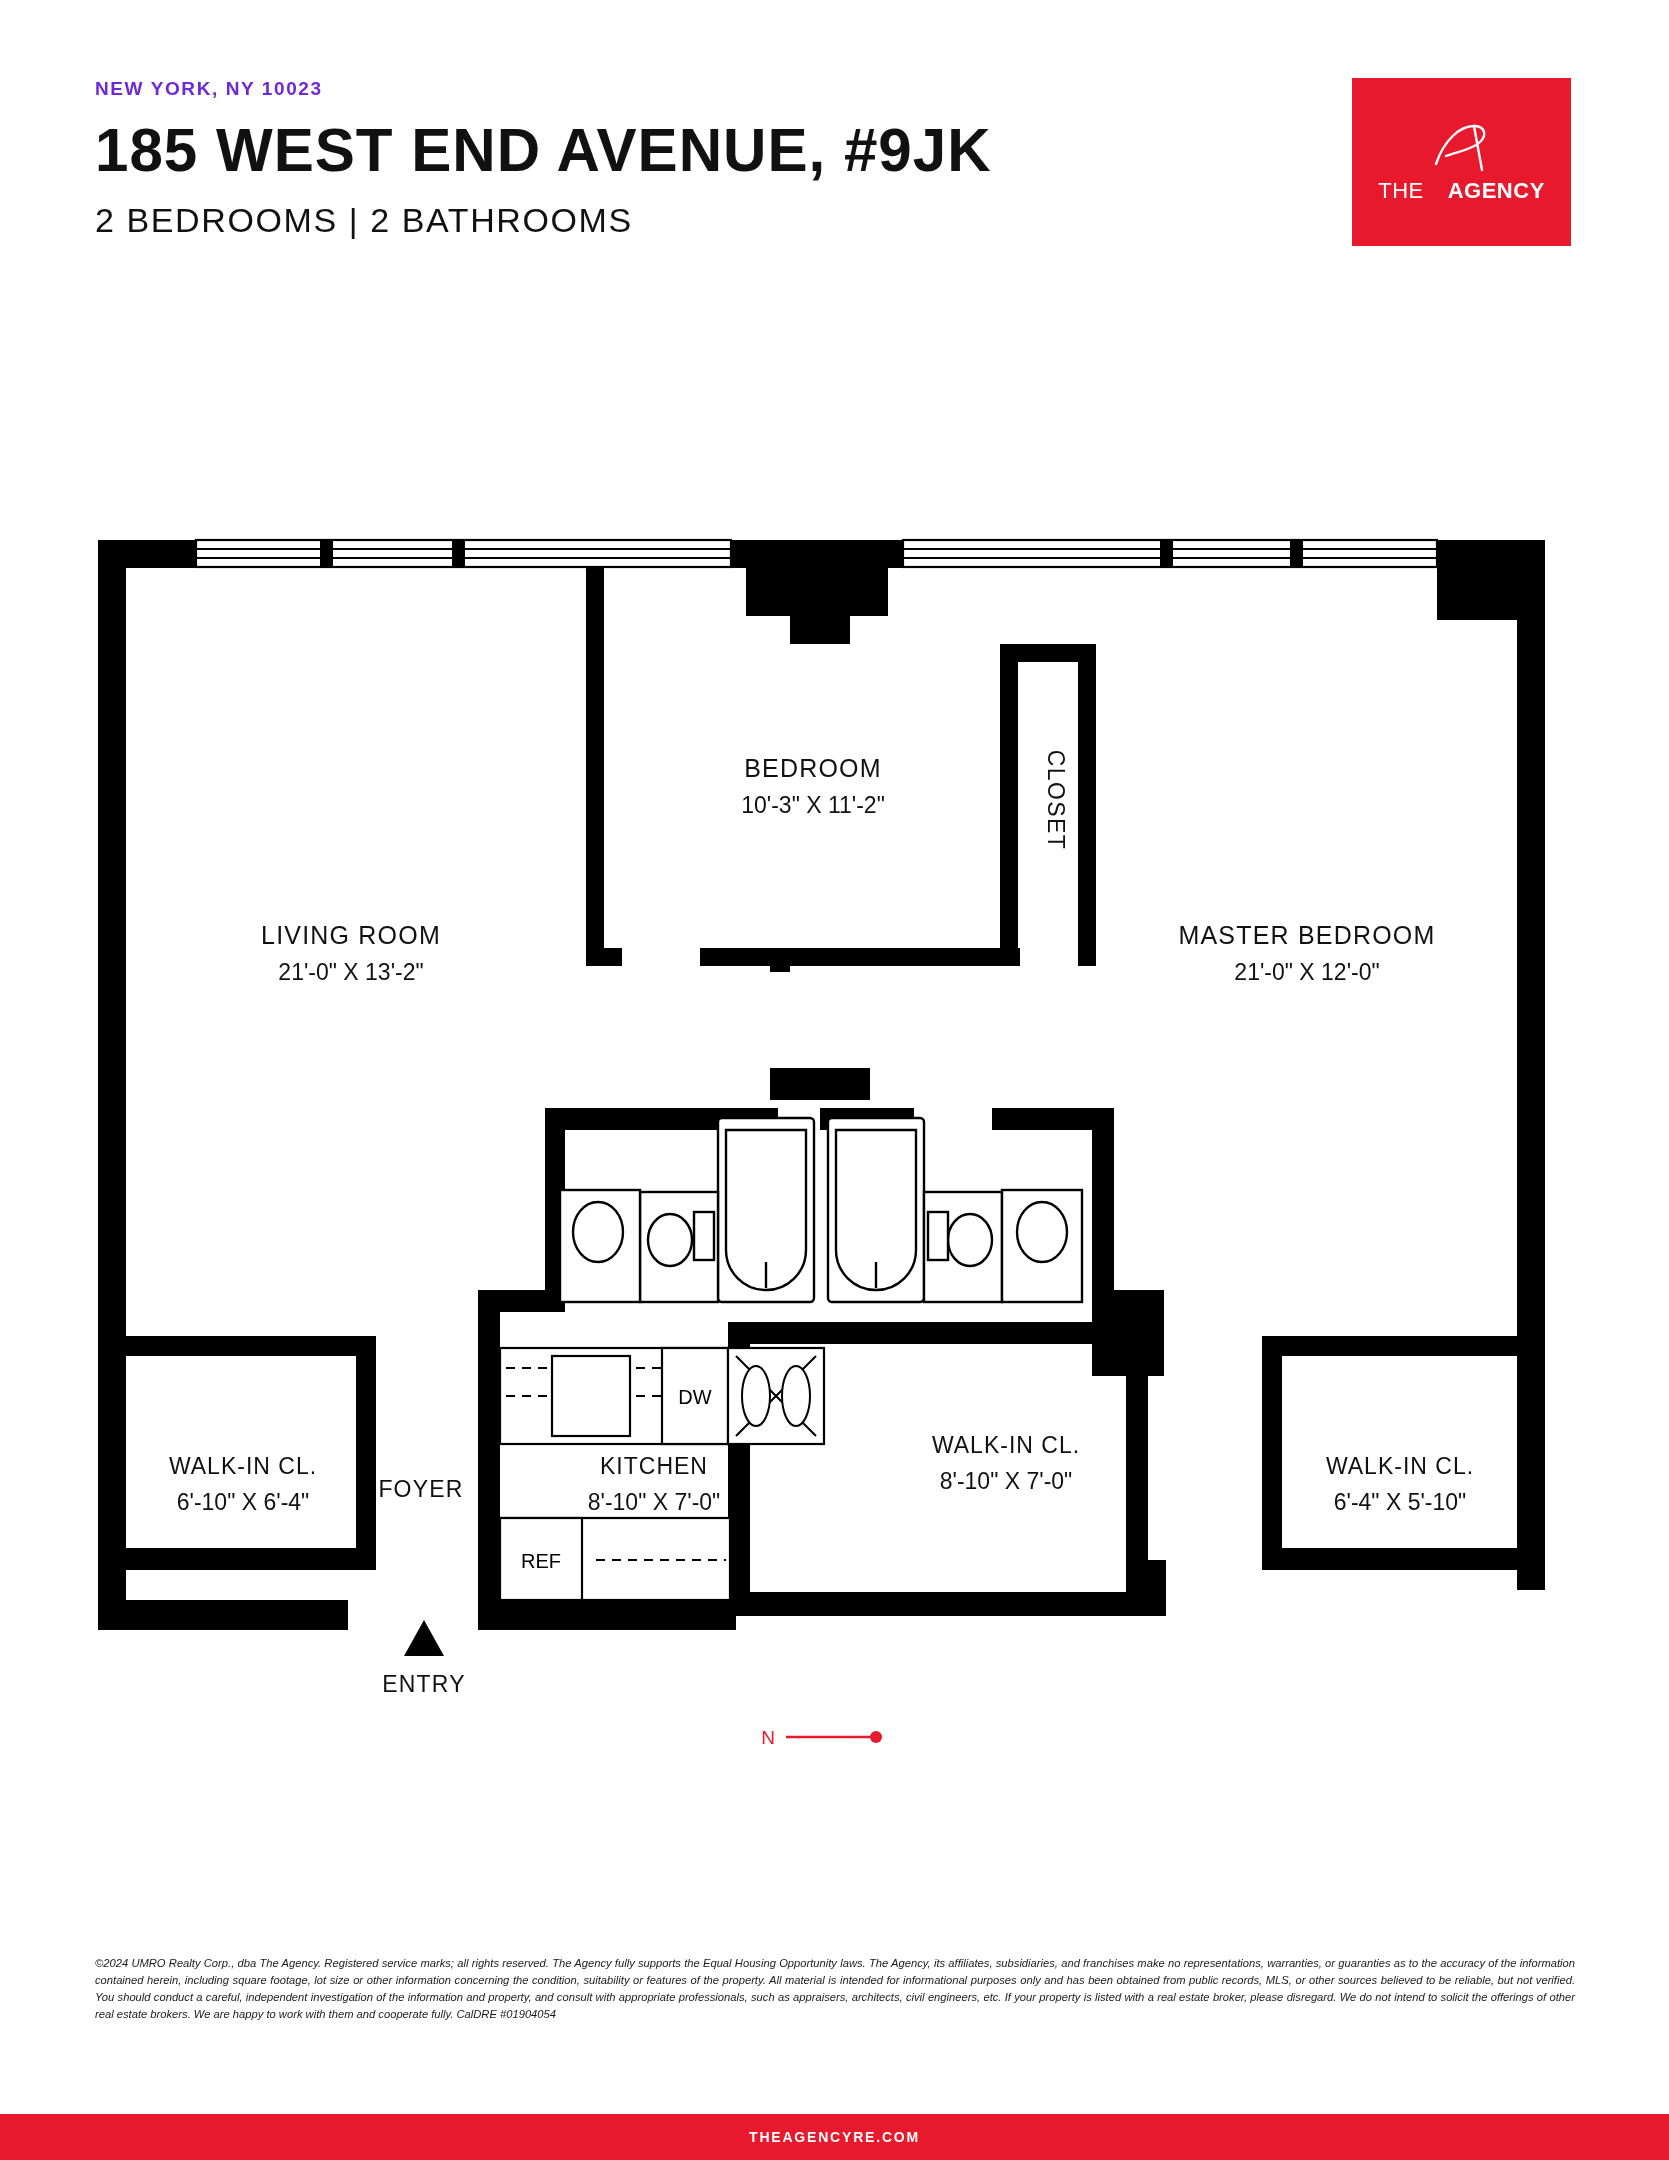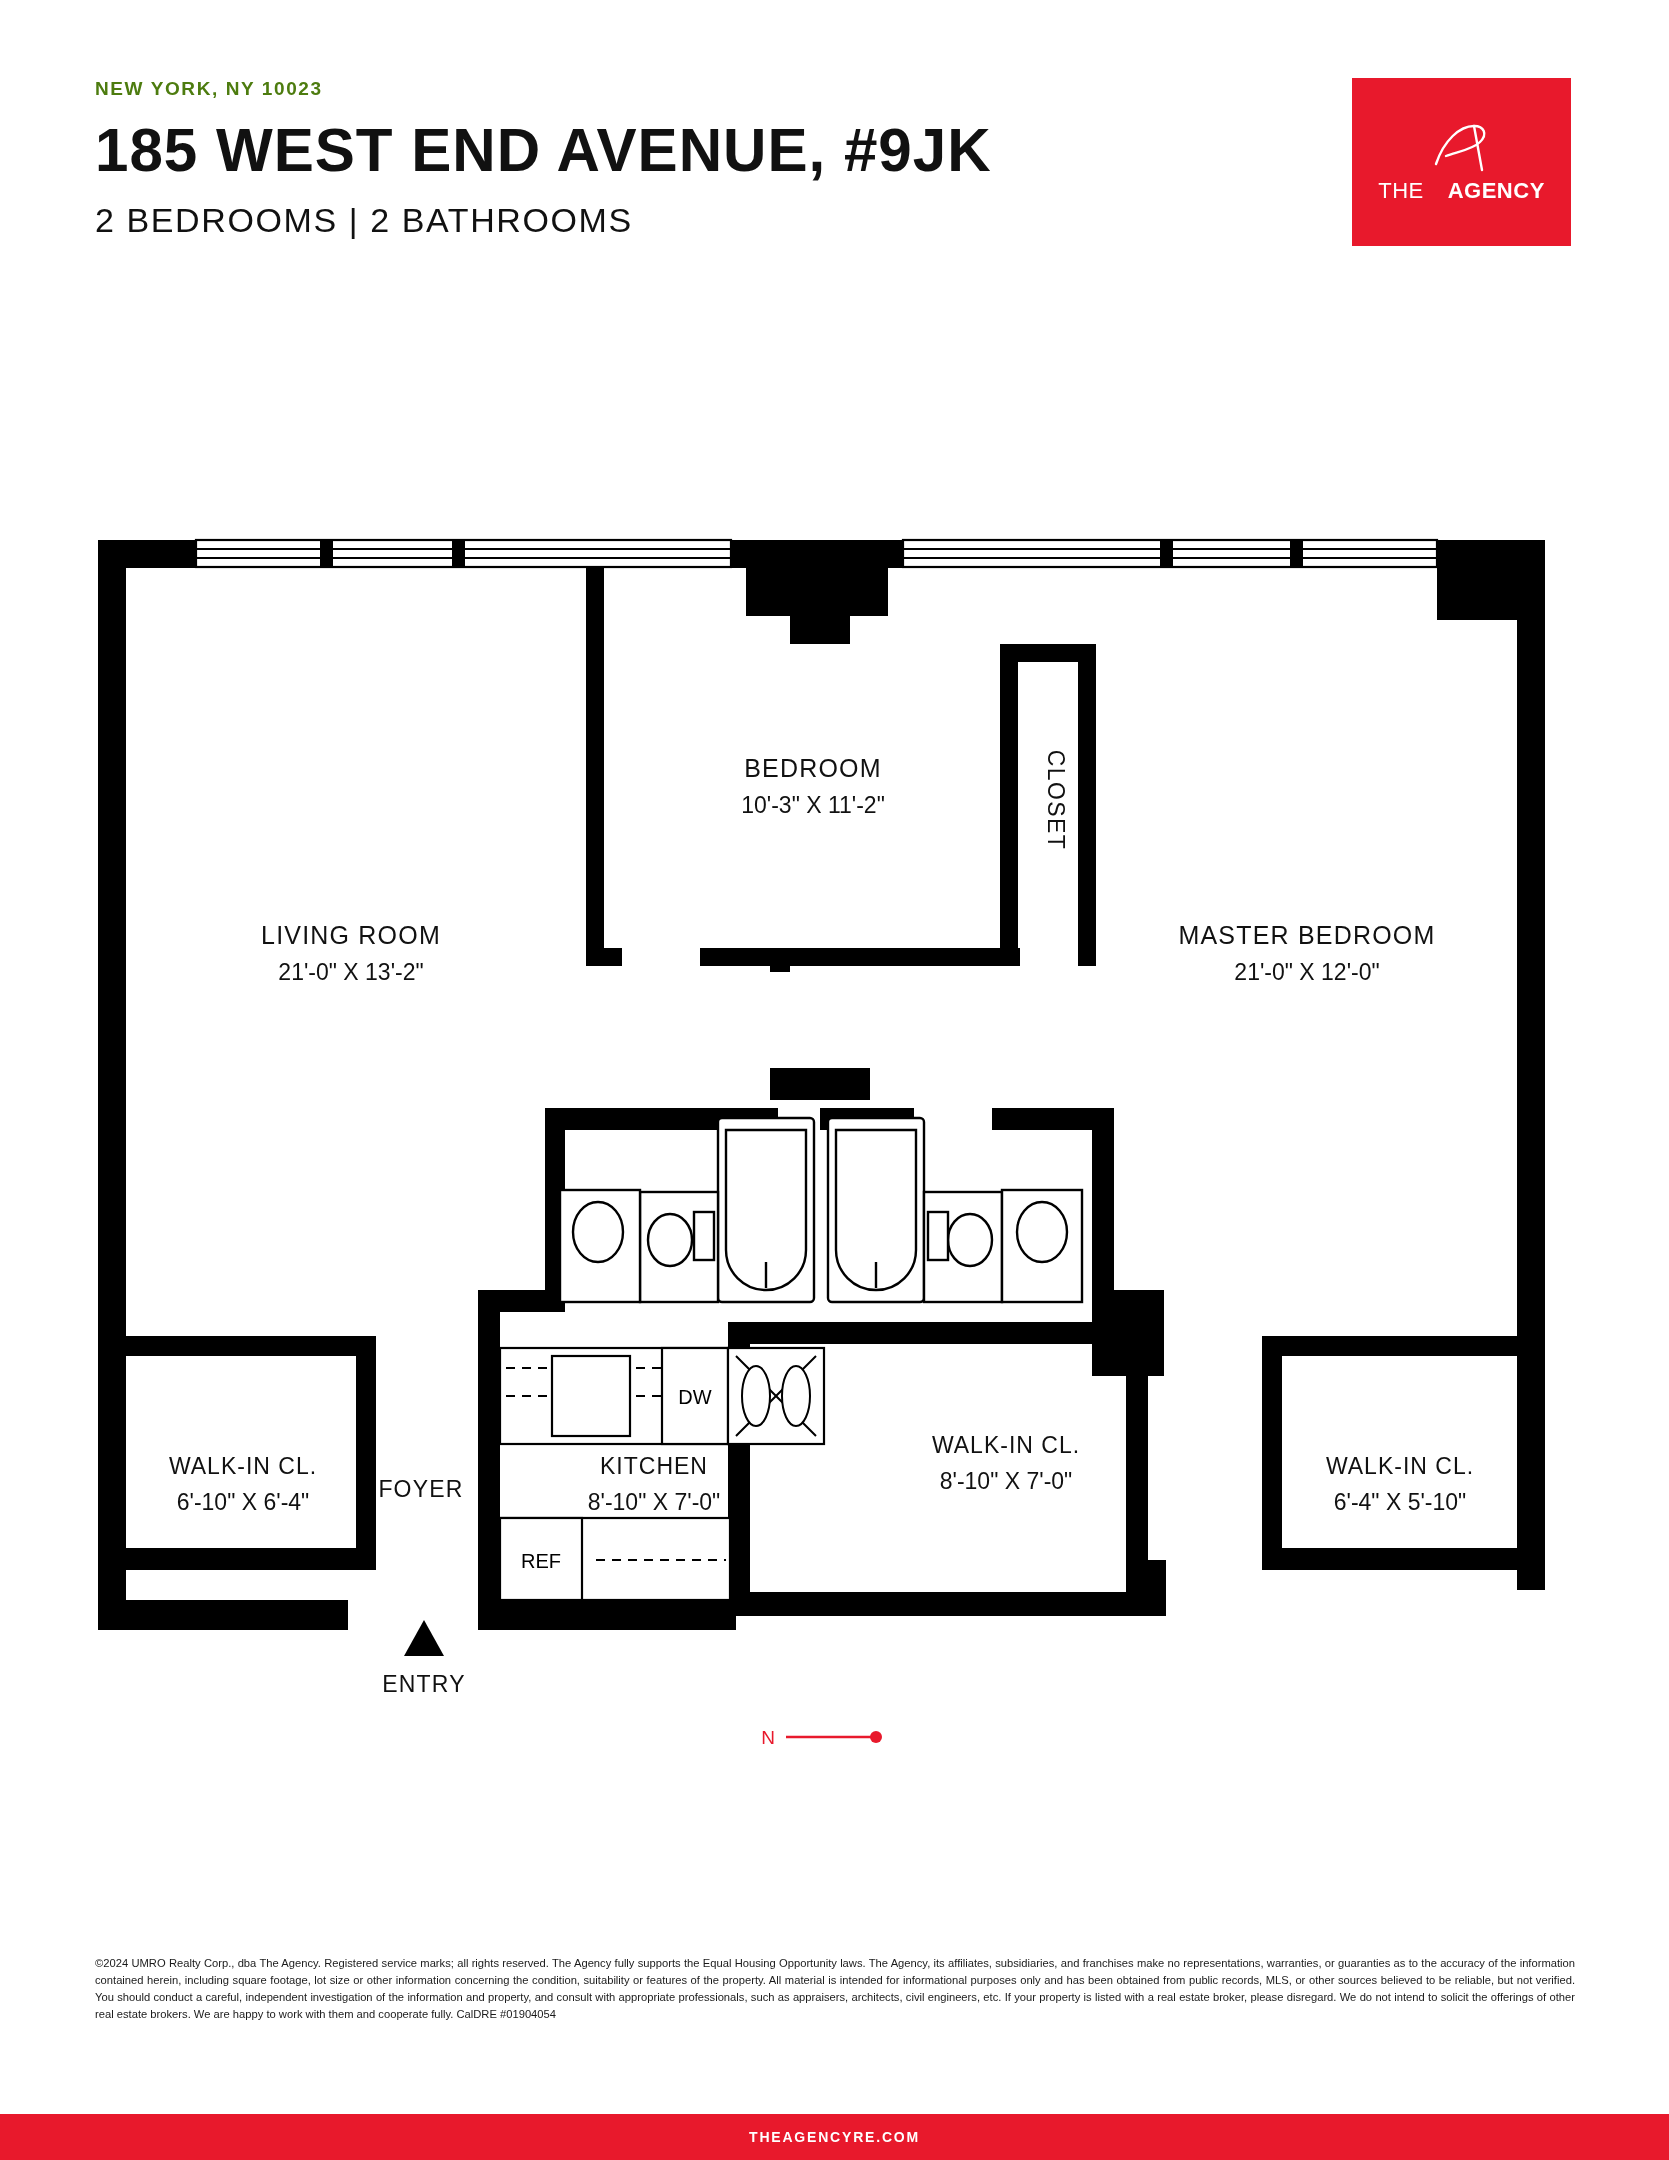--- a/index.html
+++ b/index.html
@@ -17,21 +17,21 @@
   }
 
   
   .header {
     position: absolute;
     left: 95px;
     top: 78px;
     width: 1480px;
   }
   .city-line {
-    color: #4d7c0f;
+    color: #6d28d9;
     font-size: 19px;
     font-weight: bold;
     letter-spacing: 1.6px;
   }
   .addr-title {
     margin-top: 18px;
     font-size: 62px;
     font-weight: bold;
     letter-spacing: 1px;
     line-height: 1.02;
@@ -81,20 +81,21 @@
   
   .disclaimer {
     position: absolute;
     left: 95px;
     top: 1955px;
     width: 1480px;
     font-size: 11.2px;
     line-height: 1.52;
     color: #1a1a1a;
     text-align: justify;
+    font-style: italic;
   }
   .footer-bar {
     position: absolute;
     left: 0;
     bottom: 0;
     width: 1669px;
     height: 46px;
     background: #e8192c;
     display: flex;
     align-items: center;

